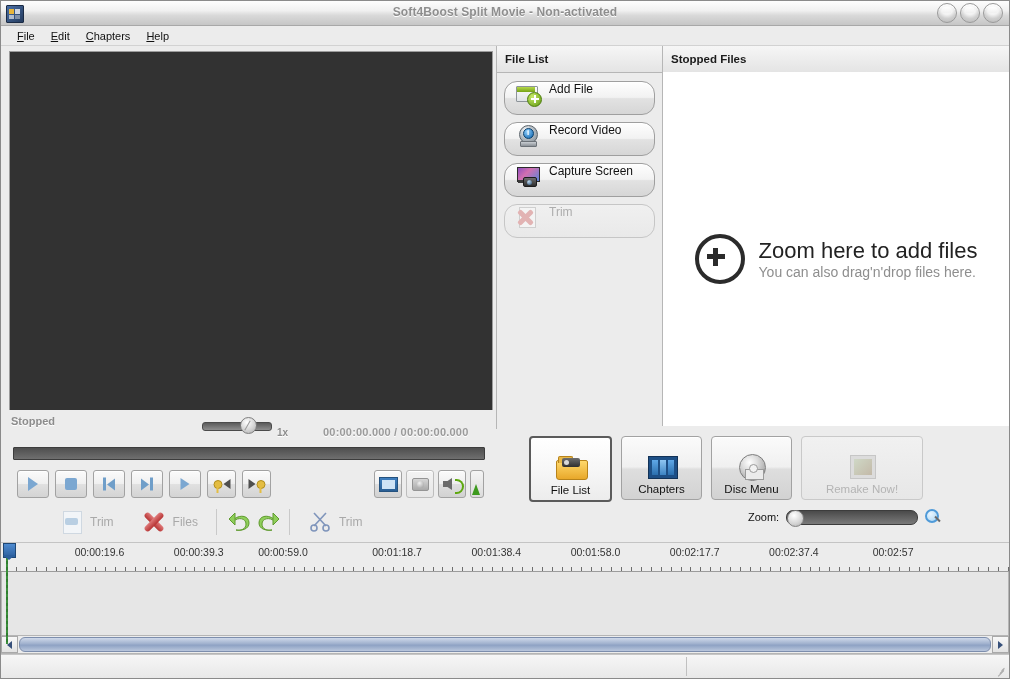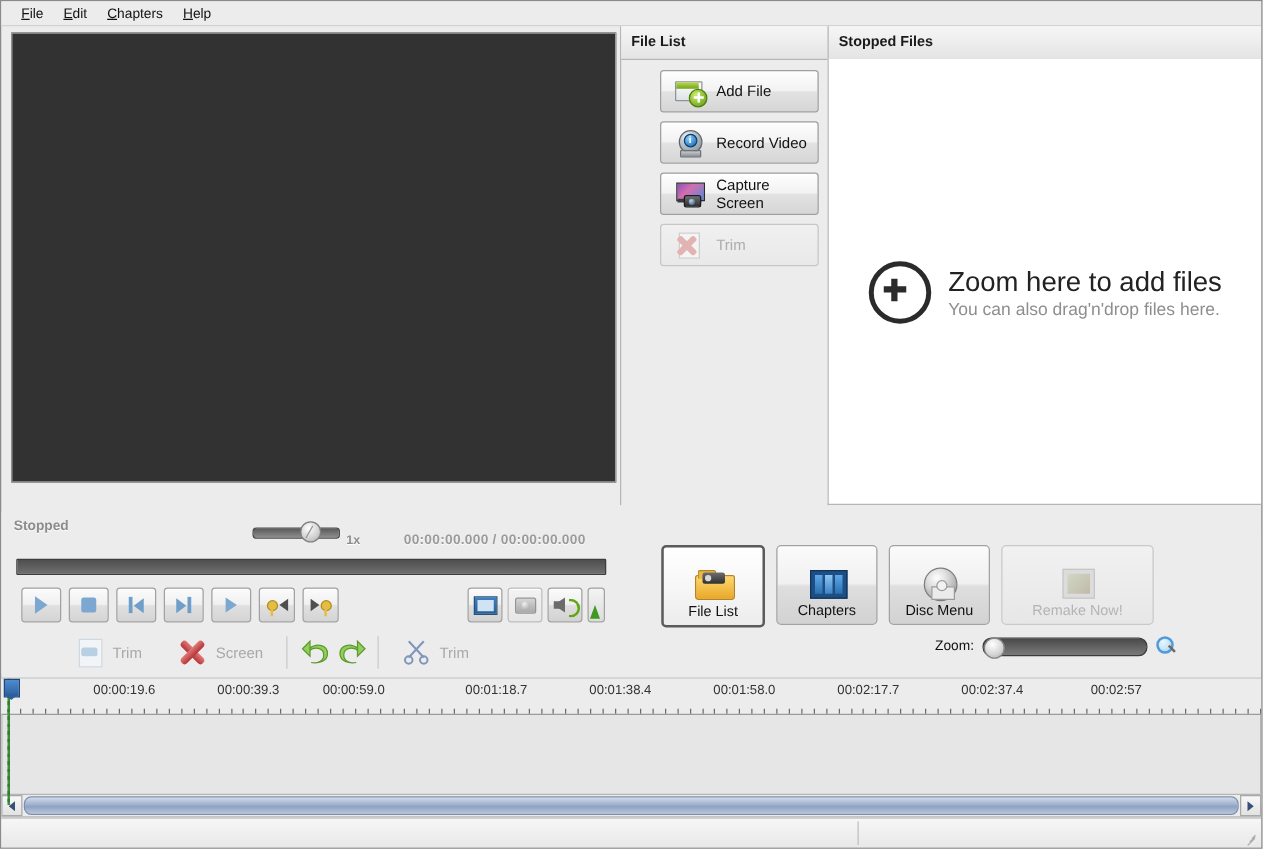--- a/index.html
+++ b/index.html
@@ -52,24 +52,24 @@
     background:#ececec;border-left:1px solid #b6b6b6;}
   .imported-pane{position:absolute;left:661px;top:0;right:0;bottom:-3px;background:#ececec;}
   .pane-header{height:26px;
     background:linear-gradient(to bottom,#f6f6f6,#e4e4e4);
     border-bottom:1px solid #b6b6b6;
     display:flex;align-items:center;padding-left:8px;
     font-size:11.5px;font-weight:bold;color:#1b1b1b;}
   .imported-pane .pane-header{border-left:1px solid #b6b6b6;}
 
   .fl-buttons{padding:8px 7px 0 7px;}
-  .fl-btn{position:relative;display:flex;align-items:center;height:32px;margin-bottom:7px;
+  .fl-btn{position:relative;display:flex;height:32px;margin-bottom:7px;
     background:linear-gradient(to bottom,#fefefe 0%,#f2f2f2 48%,#e2e2e2 52%,#d6d6d6 100%);
-    border:1px solid #9f9f9f;border-radius:3px;
-    box-shadow:inset 0 1px 0 #ffffff;font-size:12px;color:#111;margin-left:24px;}
+    border:1px solid #9f9f9f;border-radius:13px;
+    box-shadow:inset 0 1px 0 #ffffff;font-size:12px;color:#111;}
   .fl-btn.disabled{background:linear-gradient(to bottom,#f0f0f0,#e9e9e9);
     border-color:#c6c6c6;color:#adadad;box-shadow:none;}
   .fl-ico{width:26px;height:24px;margin:0 8px 0 10px;position:relative;flex:none;}
   .fl-label{font-size:12px;}
 
   
   .ico-addfile .folder{position:absolute;left:1px;top:4px;width:20px;height:14px;
     background:linear-gradient(to bottom,#fdfdfd,#dfe3e6);border:1px solid #8d9499;border-radius:1px;}
   .ico-addfile .strip{position:absolute;left:2px;top:5px;width:18px;height:5px;
     background:linear-gradient(to bottom,#b7d84a,#74a318);}
@@ -272,20 +272,34 @@
     background:linear-gradient(to bottom,#f6f6f6,#e8e8e8);border-top:1px solid #c6c6c6;}
   .status-div{position:absolute;left:685px;top:2px;width:1px;height:19px;background:#c0c0c0;}
   .grip{position:absolute;right:2px;bottom:2px;width:12px;height:12px;}
   .grip i{position:absolute;background:#a9a9a9;width:8px;height:1px;transform:rotate(-45deg);}
 </style>
 </head>
 <body>
 
 <div class="app">
 
+  <div class="titlebar">
+    <div class="app-icon">
+      <div class="g1"></div>
+        <div class="g2"></div>
+        <div class="g3"></div>
+        <div class="g4"></div>
+    </div>
+    <div class="title-text">Soft4Boost Split Movie - Non-activated</div>
+    <div class="win-btns">
+      <div class="win-btn"></div>
+      <div class="win-btn"></div>
+      <div class="win-btn"></div>
+    </div>
+  </div>
 
   <div class="menubar">
     <div class="menu-item"><u>F</u><span>ile</span></div>
     <div class="menu-item"><u>E</u><span>dit</span></div>
     <div class="menu-item"><u>C</u><span>hapters</span></div>
     <div class="menu-item"><u>H</u><span>elp</span></div>
   </div>
 
   <div class="work">
 
@@ -418,21 +432,21 @@
           <span class="ar"></span>
         </span>
       <span>Trim</span>
     </div>
     <div style="width:28px"></div>
     <div class="edit-item">
       <span class="ico-delx">
           <span class="b1"></span>
           <span class="b2"></span>
         </span>
-      <span>Screen</span>
+      <span>Files</span>
     </div>
     <div style="width:18px"></div>
     <div class="sep"></div>
     <div style="width:8px"></div>
     <div class="ico-undo">
       <svg class="arrowpath" width="24" height="21" viewBox="0 0 24 21">
         <path d="M6 3 L6 9 C10 5 18 6 18 12 C18 17 13 19 8 18 C14 19 21 17 21 11 C21 4 13 2 6 7 Z" fill="#8fcf5a" stroke="#5f9a2e" stroke-width="1"></path>
         <path d="M7 1 L1 7 L7 13 Z" fill="#8fcf5a" stroke="#5f9a2e" stroke-width="1"></path>
       </svg>
     </div>

